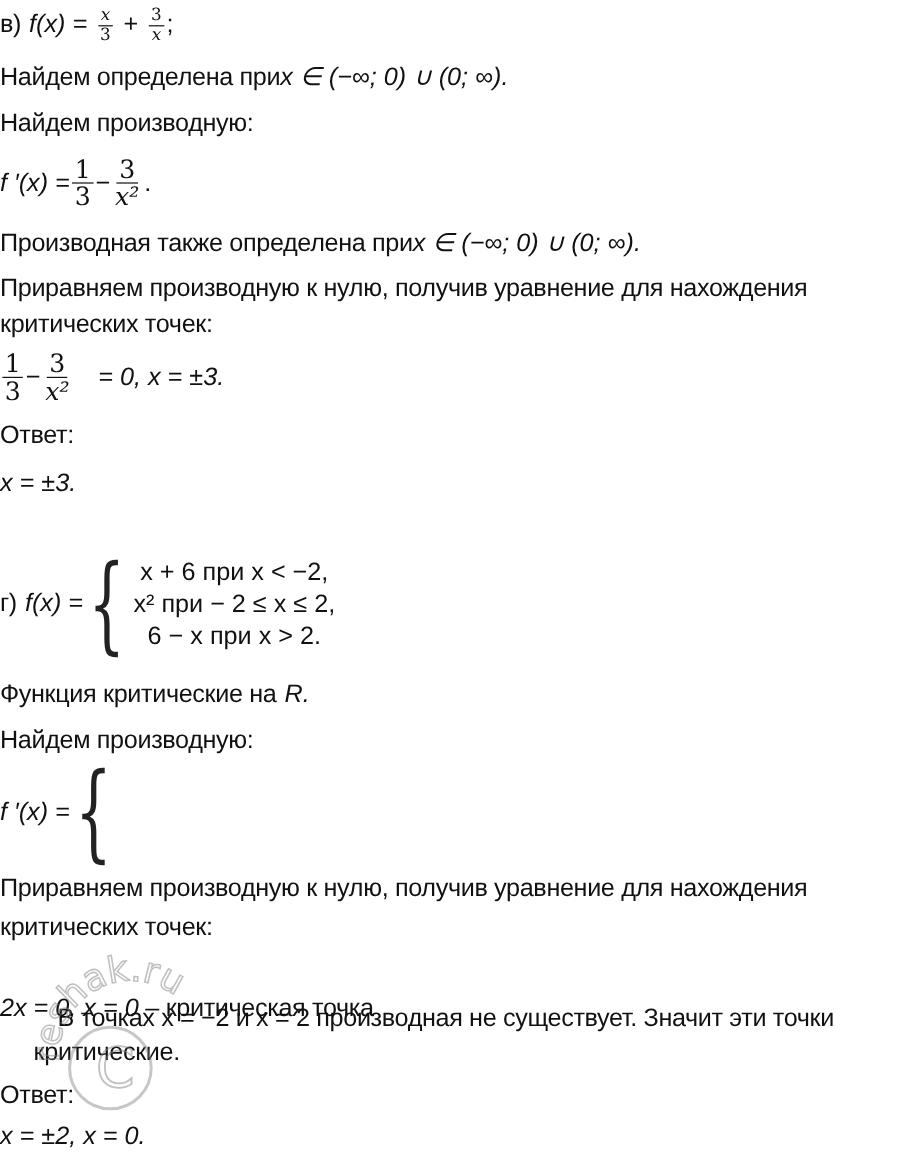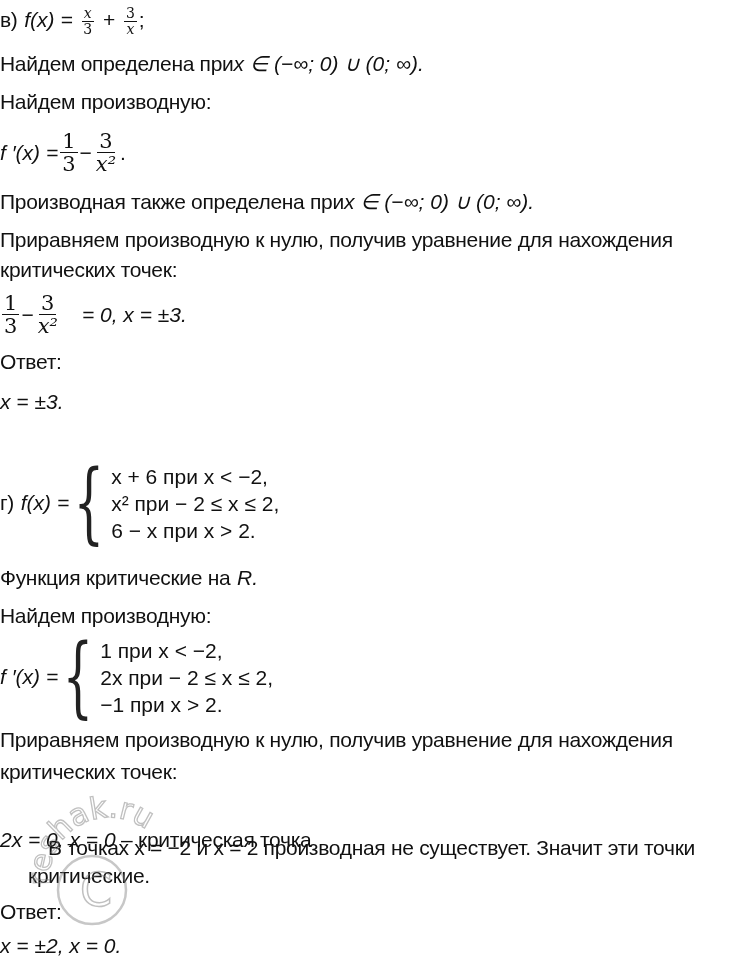--- a/index.html
+++ b/index.html
@@ -11,21 +11,21 @@
   .txt { font-family: "Liberation Sans", "DejaVu Sans", sans-serif; font-stretch: condensed; letter-spacing: -0.3px; }
   .line { position: absolute; left: 0; white-space: nowrap; line-height: 28px; }
   .m { font-family: Liberation Sans, sans-serif; }
   .i { font-style: italic; }
   .frac { display: inline-flex; flex-direction: column; align-items: center; vertical-align: middle; margin: 0 2px; }
   .frac .num { border-bottom: 1.3px solid #111; padding: 0 2px; line-height: 1.05; }
   .frac .den { line-height: 1.1; padding: 0 2px; }
   .frac.small { font-size: 14px; }
   .frac.big { font-size: 21px; }
   .brace { display: inline-block; vertical-align: middle; font-size: 88px; line-height: 1; transform: scaleX(0.55); font-weight: 200; margin: 0 -6px 0 -8px; color: #222; }
-  .cases { display: inline-flex; flex-direction: column; vertical-align: middle; line-height: 27px; }
+  .cases { display: inline-flex; flex-direction: column; align-items: center; vertical-align: middle; line-height: 27px; }
   .piece { display: inline-flex; align-items: center; }
   .watermark {
     position: absolute; left: 30px; top: 790px; width: 160px; height: 160px;
     color: rgba(120,120,120,0.35); pointer-events: none;
   }
 </style>
 </head>
 <body>
 
 <div class="line" style="top:6px;">
@@ -111,25 +111,20 @@
   <span class="m i">R.</span>
 </div>
 
 <div class="line" style="top:602px;">
   <span class="txt">Найдем производную:</span>
 </div>
 
 <div class="line" style="top:632px; height:90px; display:flex; align-items:center;">
   <span class="m i">f ′(x) =</span>
   <span class="brace">{</span>
-  <span class="cases">
-    <span class="piece m">1 при x &lt; −2,</span>
-    <span class="piece m">2x при  − 2 ≤ x ≤ 2,</span>
-    <span class="piece m">−1 при x &gt; 2.</span>
-  </span>
 </div>
 
 <div class="line" style="top:726px;">
   <span class="txt">Приравняем производную к нулю, получив уравнение для нахождения</span>
 </div>
 <div class="line" style="top:758px;">
   <span class="txt">критических точек:</span>
 </div>
 
 <div class="line" style="top:794px;margin-top:32px;">

